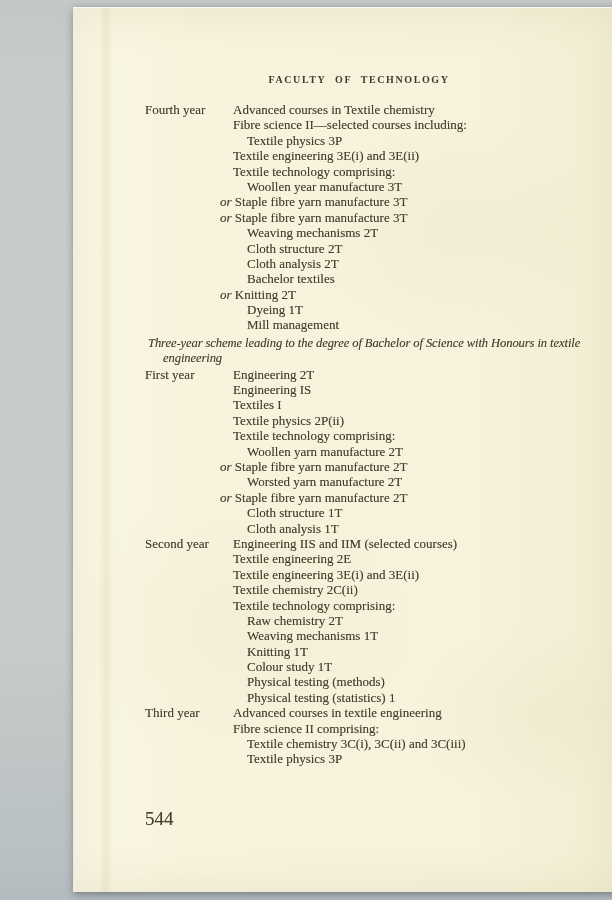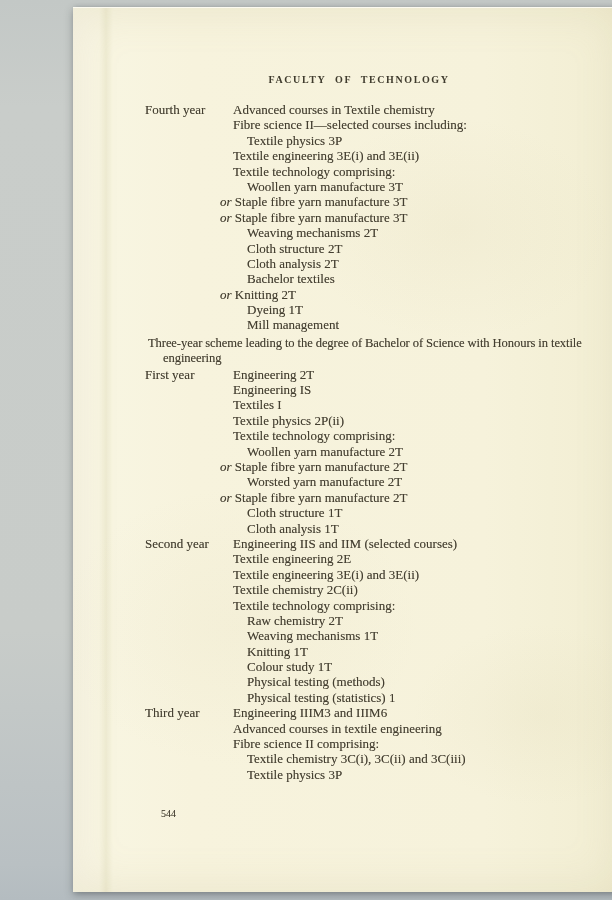--- a/index.html
+++ b/index.html
@@ -80,51 +80,52 @@
   .line {
     line-height: 15.4px;
     height: 15.4px;
     font-family: Liberation Serif, serif;
   }
   .line.i1 { margin-left: 14px; }
   .line.orline { margin-left: -13px; }
   .or-word { font-style: italic; }
   .scheme-heading {
     margin-top: 3px;
+    font-style: italic;
     font-size: 12.6px;
     letter-spacing: -0.1px;
     white-space: nowrap;
   }
   .scheme-heading .hl1 { margin-left: 75px; line-height: 15.4px; height: 15.4px; }
   .scheme-heading .hl2 { margin-left: 90px; line-height: 15.4px; height: 15.4px; }
   .page-number {
     position: absolute;
     top: 800px;
-    left: 88px;
-    font-size: 10px;
+    left: 72px;
+    font-size: 19px;
     color: #443f31;
     text-shadow: 0 0 0.4px rgba(68, 63, 49, 0.45);
   }
 </style>
 </head>
 <body>
 
 <div class="page">
   <div class="running-head">FACULTY OF TECHNOLOGY</div>
 
   <div class="content" id="content">
       <div class="yearblock">
         <div class="year-label">Fourth year</div>
         <div class="lines">
           <div class="line">Advanced courses in Textile chemistry</div>
           <div class="line">Fibre science II—selected courses including:</div>
           <div class="line i1">Textile physics 3P</div>
           <div class="line">Textile engineering 3E(i) and 3E(ii)</div>
           <div class="line">Textile technology comprising:</div>
-          <div class="line i1">Woollen yarn manufacture 3T</div>
+          <div class="line i1">Woollen year manufacture 3T</div>
           <div class="line orline"><span class="or-word">or </span><span>Staple fibre yarn manufacture 3T</span></div>
           <div class="line orline"><span class="or-word">or </span><span>Staple fibre yarn manufacture 3T</span></div>
           <div class="line i1">Weaving mechanisms 2T</div>
           <div class="line i1">Cloth structure 2T</div>
           <div class="line i1">Cloth analysis 2T</div>
           <div class="line i1">Bachelor textiles</div>
           <div class="line orline"><span class="or-word">or </span><span>Knitting 2T</span></div>
           <div class="line i1">Dyeing 1T</div>
           <div class="line i1">Mill management</div>
         </div>
@@ -161,21 +162,20 @@
           <div class="line i1">Weaving mechanisms 1T</div>
           <div class="line i1">Knitting 1T</div>
           <div class="line i1">Colour study 1T</div>
           <div class="line i1">Physical testing (methods)</div>
           <div class="line i1">Physical testing (statistics) 1</div>
         </div>
       </div>
       <div class="yearblock">
         <div class="year-label">Third year</div>
         <div class="lines">
-          <div class="line">Engineering IIIM3 and IIIM6</div>
           <div class="line">Advanced courses in textile engineering</div>
           <div class="line">Fibre science II comprising:</div>
           <div class="line i1">Textile chemistry 3C(i), 3C(ii) and 3C(iii)</div>
           <div class="line i1">Textile physics 3P</div>
         </div>
       </div>
     </div>
 
   <div class="page-number">544</div>
 </div>

